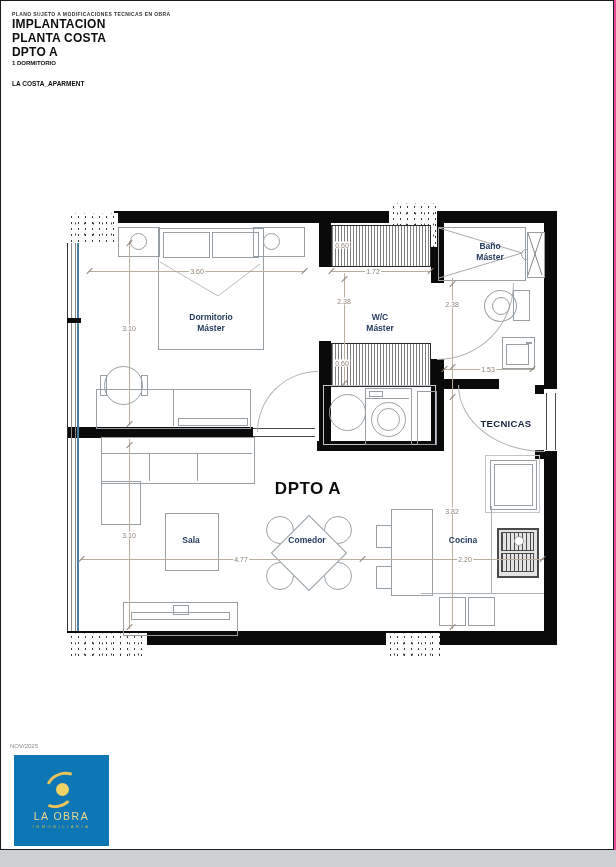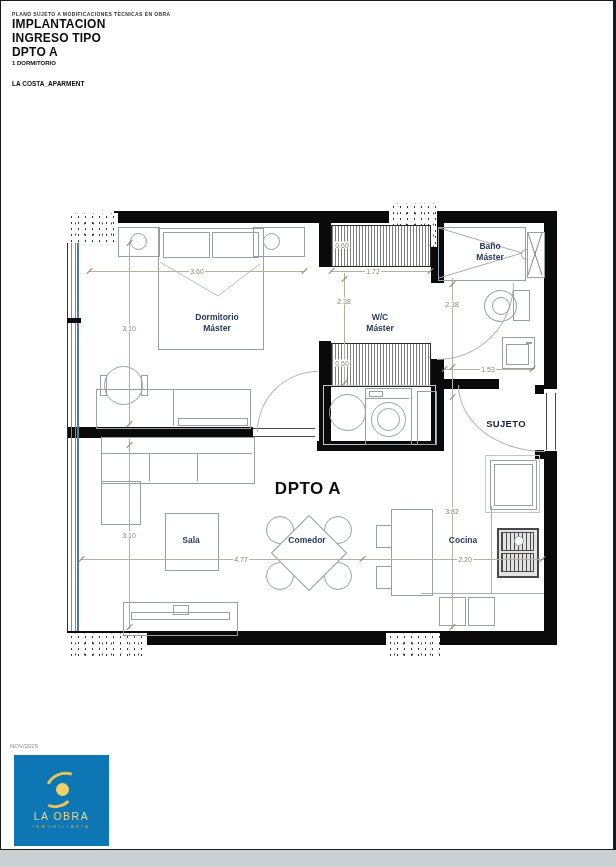--- a/index.html
+++ b/index.html
@@ -1,16 +1,16 @@
 <!DOCTYPE html>
 <html><head>
 <meta charset="utf-8">
 <style>
   html,body{margin:0;padding:0;background:#c9cccf;font-family:"Liberation Sans",sans-serif;}
-  .stage{position:relative;width:616px;height:867px;background:#0f172a;overflow:hidden;}
+  .stage{position:relative;width:616px;height:867px;background:#ec4899;overflow:hidden;}
   .page{position:absolute;left:0;top:0;width:612px;height:848px;background:#fff;border:1px solid #1b1b1b;overflow:hidden;}
   .abs{position:absolute;}
   .wall{position:absolute;background:#0a0a0a;}
   .win{position:absolute;border-left:1px solid #333;
        background:linear-gradient(90deg,transparent 0 3px,#8a8a8a 3px 4px,transparent 4px 7px,#8a8a8a 7px 8px,transparent 8px 9px,#4a7fa5 9px 11px,transparent 11px);}
   .furn{position:absolute;border:1px solid #98a0a6;background:transparent;}
   .lt{border-color:#c2c6ca;}
   .round{border-radius:50%;}
   .dimline{position:absolute;background:#b8af9f;}
   .dimlbl{position:absolute;transform:translate(-50%,-50%);font-size:7px;color:#8f8477;background:#fff;padding:0 1px;line-height:1;white-space:nowrap;}
@@ -46,21 +46,21 @@
 </style>
 </head>
 <body>
 
 <div class="stage">
  <div class="page">
 
   <div class="hdr">
     <div class="disc">PLANO SUJETO A MODIFICACIONES TECNICAS EN OBRA</div>
     <div class="t">IMPLANTACION</div>
-    <div class="t">INGRESO TIPO</div>
+    <div class="t">PLANTA COSTA</div>
     <div class="t">DPTO A</div>
     <div class="sub">1 DORMITORIO</div>
     <div class="proj">LA COSTA_APARMENT</div>
   </div>
 
   <div class="abs" style="left:0;top:0;width:612px;height:848px;">
 
     <div class="wall" style="left:113px;top:210px;width:443px;height:12px;"></div>
     <div class="wall" style="left:543px;top:210px;width:13px;height:180px;"></div>
     <div class="wall" style="left:543px;top:450px;width:13px;height:194px;"></div>
@@ -203,36 +203,36 @@
     <div class="dimlbl" style="left:343px;top:300px;">2.38</div>
     <div class="dimlbl" style="left:341px;top:244px;">0.60</div>
     <div class="dimlbl" style="left:341px;top:362px;">0.60</div>
     <div class="dimlbl" style="left:451px;top:303px;">2.38</div>
     <div class="dimlbl" style="left:487px;top:368px;">1.53</div>
     <div class="dimlbl" style="left:128px;top:534px;">3.10</div>
     <div class="dimlbl" style="left:240px;top:558px;">4.77</div>
     <div class="dimlbl" style="left:451px;top:510px;">3.82</div>
     <div class="dimlbl" style="left:464px;top:558px;">2.20</div>
 
-    <div class="roomlbl" style="left:216px;top:322px;">
+    <div class="roomlbl" style="left:210px;top:322px;">
       <span>Dormitorio</span>
       <span>Máster</span>
     </div>
     <div class="roomlbl" style="left:379px;top:322px;">
       <span>W/C</span>
       <span>Máster</span>
     </div>
     <div class="roomlbl" style="left:489px;top:251px;">
       <span>Baño</span>
       <span>Máster</span>
     </div>
     <div class="roomlbl" style="left:190px;top:539px;">Sala</div>
     <div class="roomlbl" style="left:306px;top:539px;">Comedor</div>
     <div class="roomlbl" style="left:462px;top:539px;">Cocina</div>
-    <div class="ing" style="left:505px;top:422px;">SUJETO</div>
+    <div class="ing" style="left:505px;top:422px;">TECNICAS</div>
     <div class="dpto" style="left:307px;top:488px;">DPTO A</div>
   </div>
 
   <div class="datelbl">NOV/2025</div>
   <div class="logo">
     <div class="wave">
       <div class="a1"></div>
       <div class="a2"></div>
       <div class="sun"></div>
     </div>

